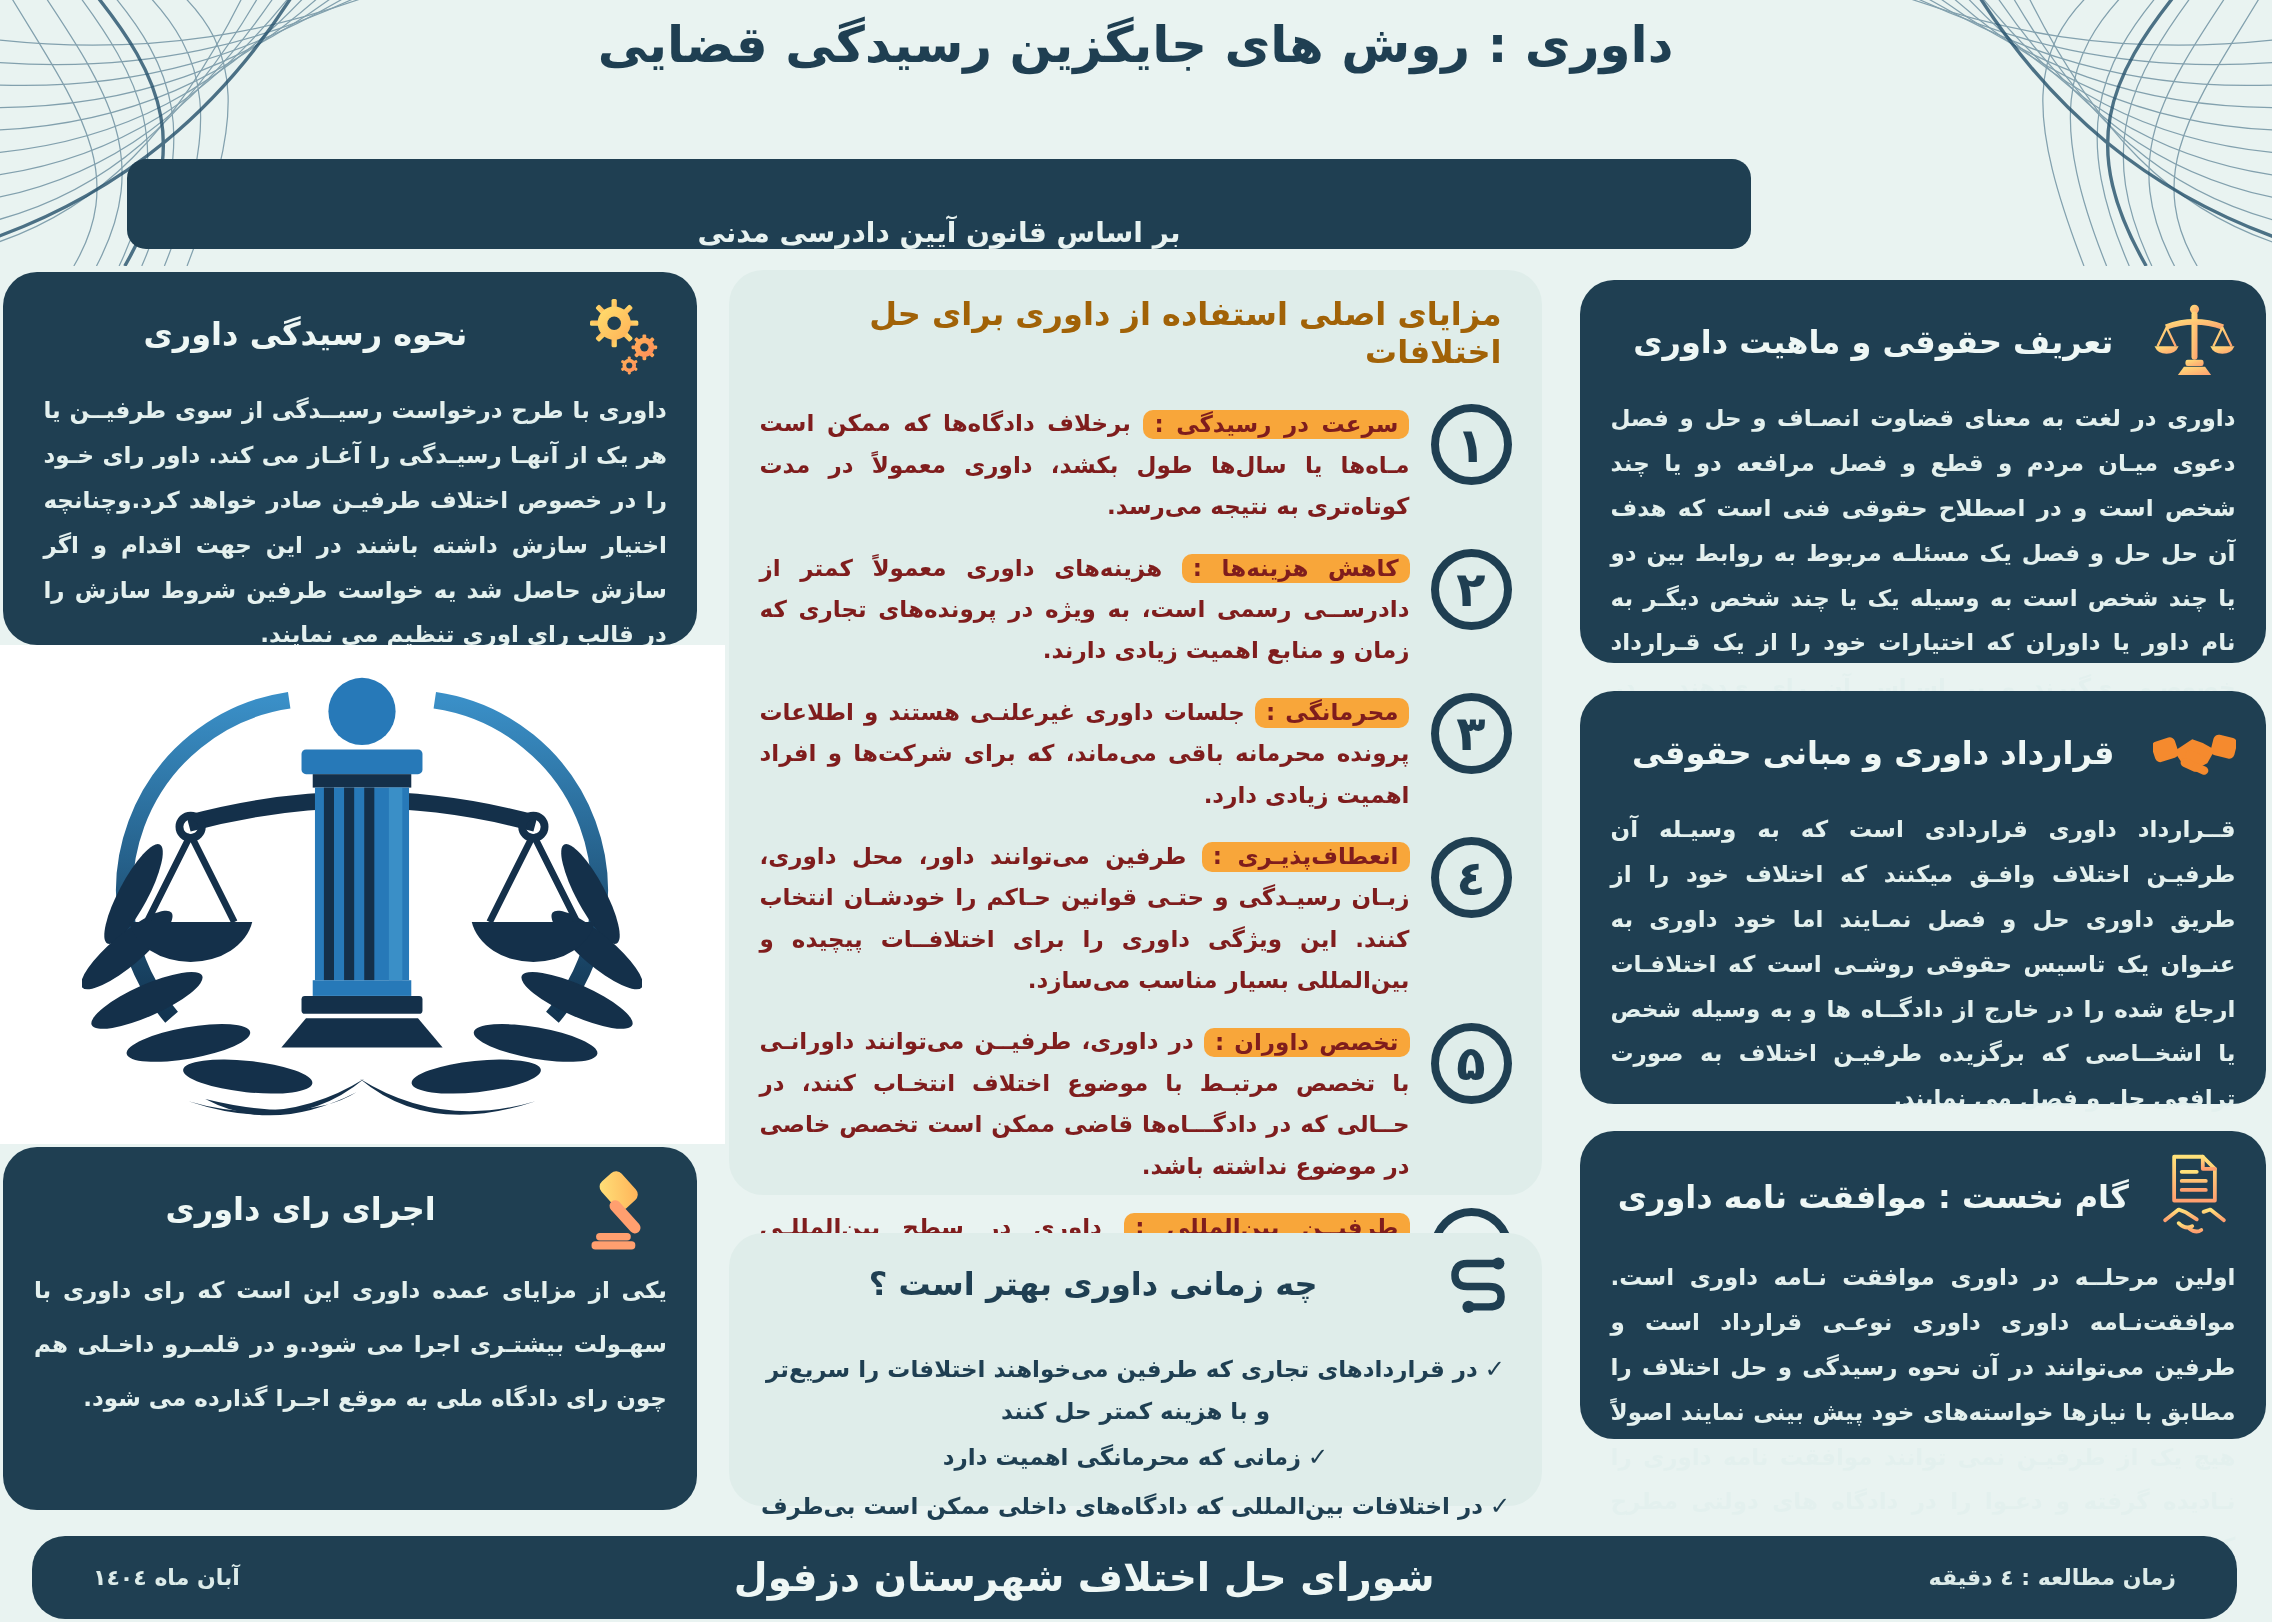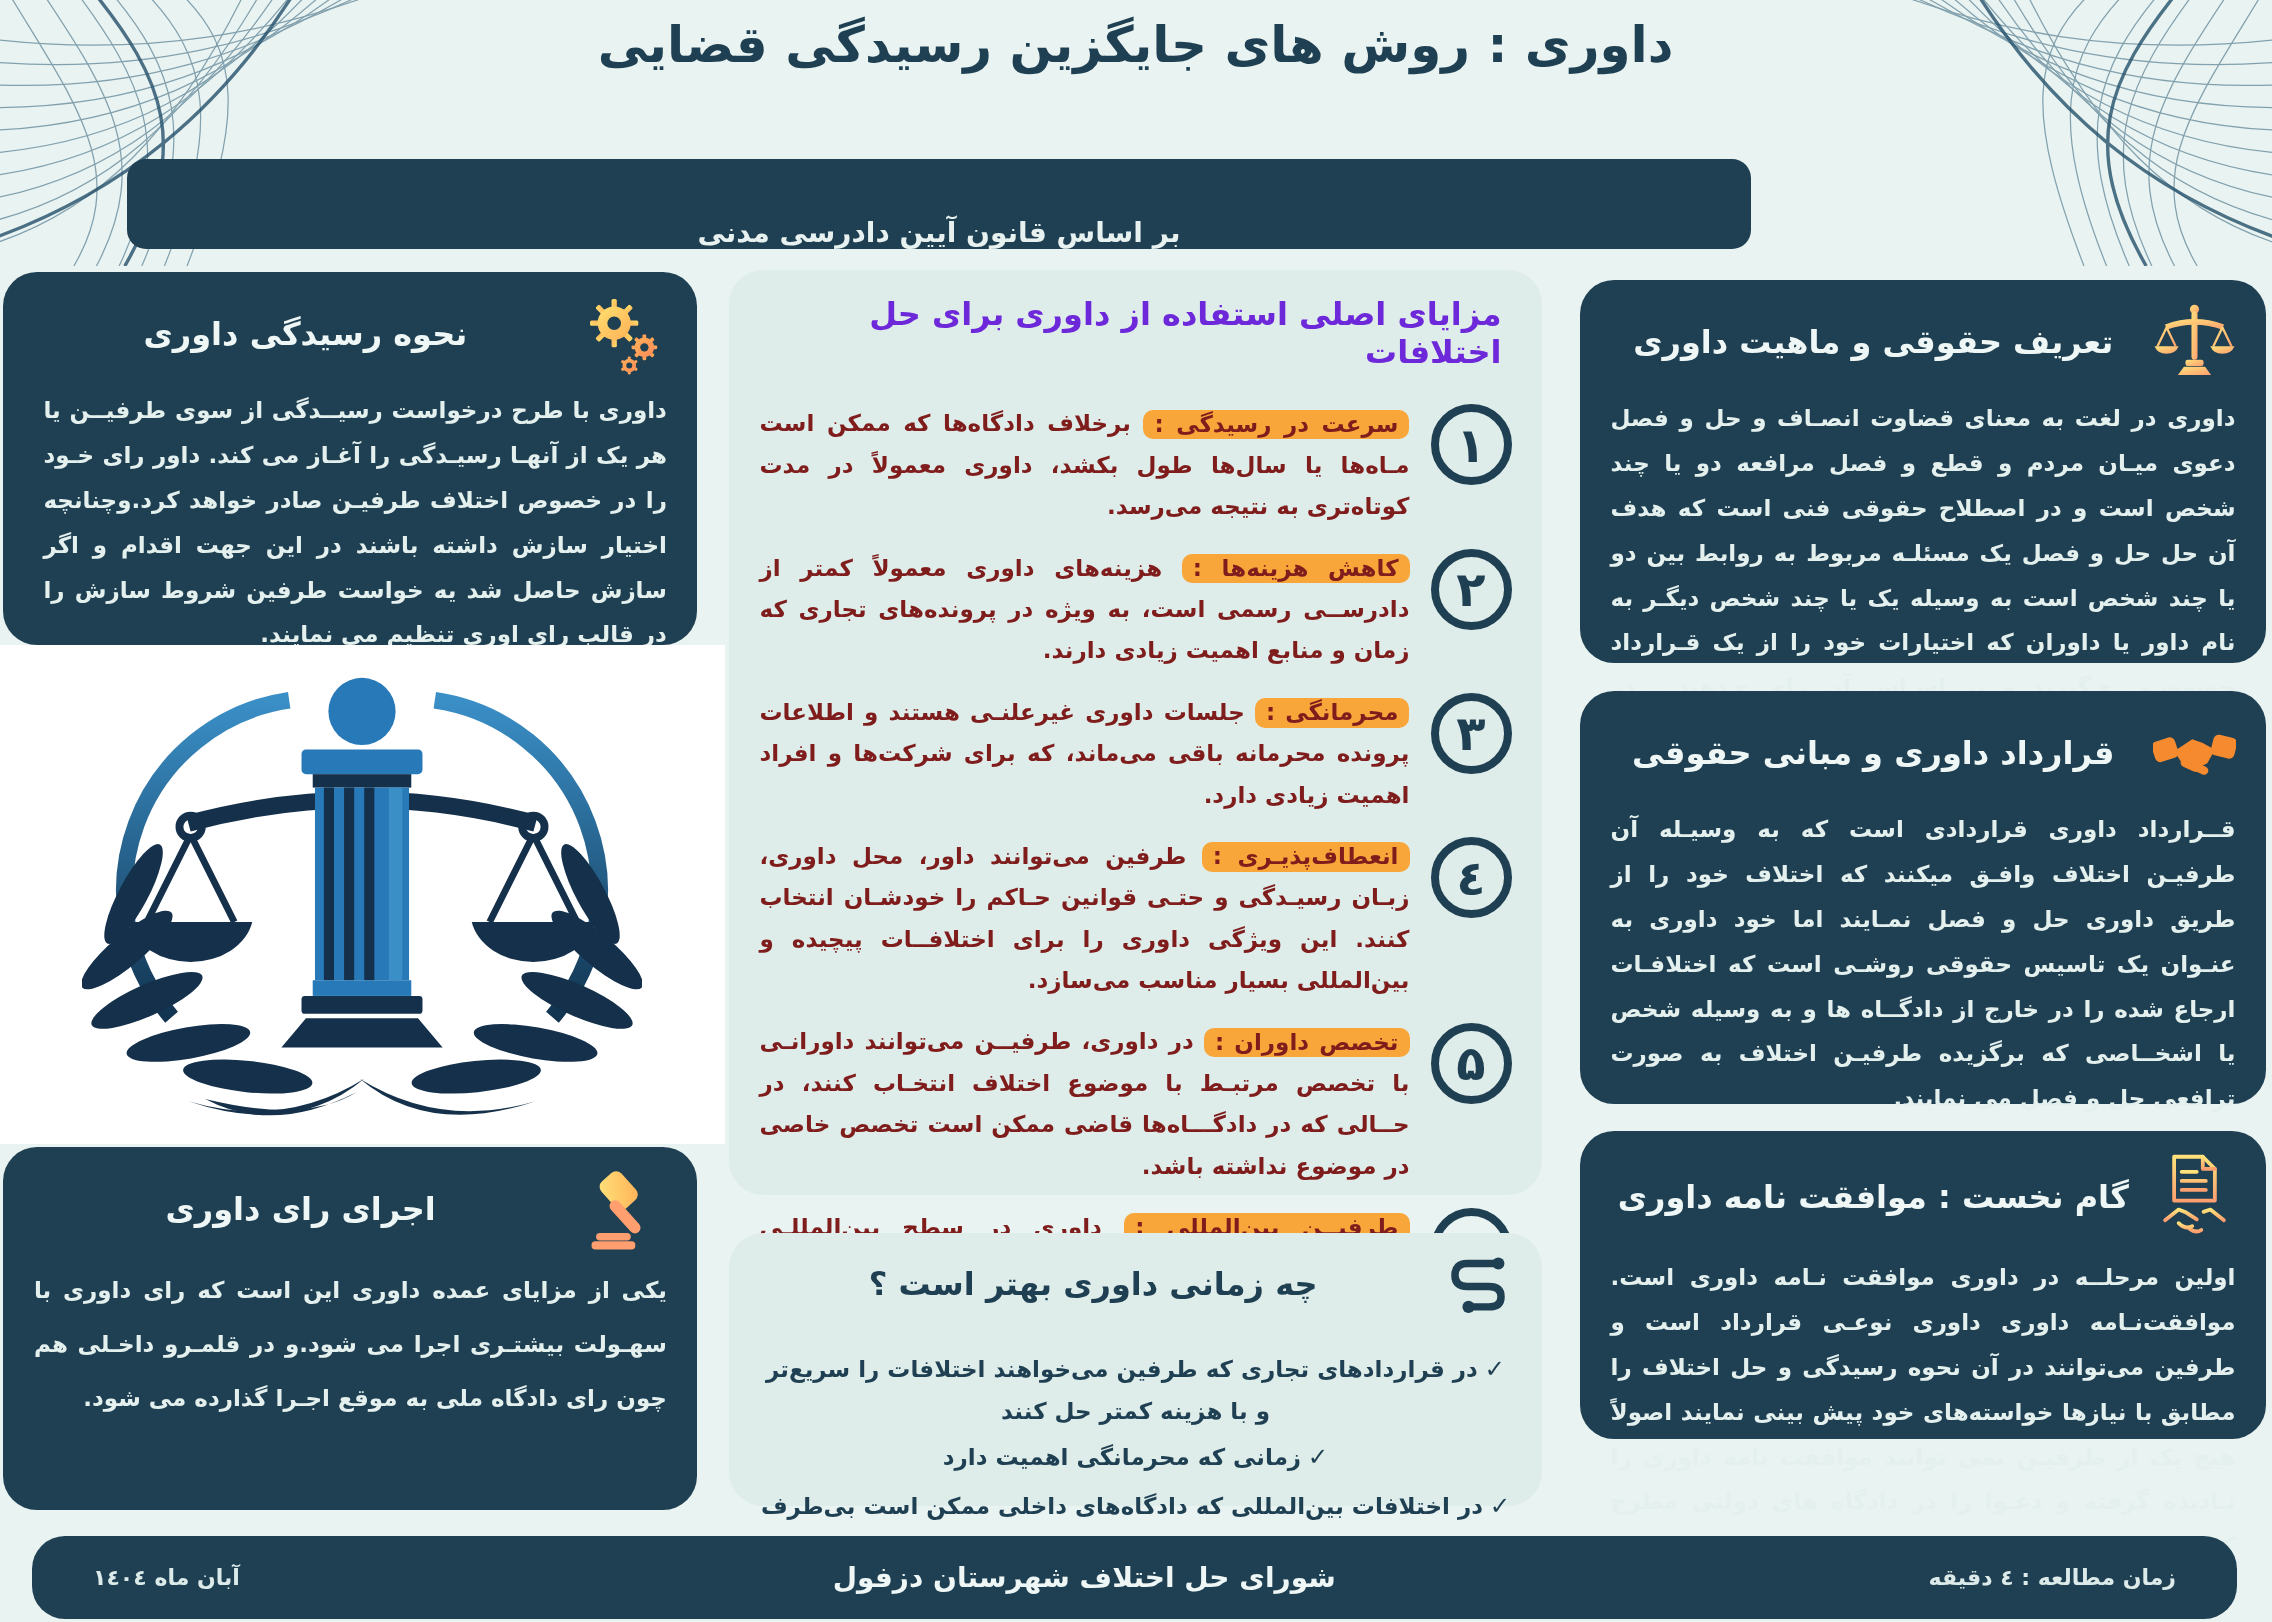--- a/index.html
+++ b/index.html
@@ -23,41 +23,41 @@
   .card.light{background:#dfedea;color:#1f3f52;}
 
   .card-head{display:flex;align-items:center;gap:16.6px;margin-bottom:12.2px;}
   .card-head .icon{flex:0 0 auto;}
   .card-title{flex:1;text-align:center;font-size:32px;font-weight:bold;margin:0;line-height:1.35;}
   .card.dark .card-title{color:#eef7f5;}
   .card-body{margin:0;font-size:23px;font-weight:bold;line-height:1.95;text-align:justify;}
   .card.dark .card-body{color:#e3f0ee;}
 
   
-  .benefits-title{margin:4.4px 10px 32px 0;font-size:32px;font-weight:bold;color:#6d28d9;text-align:right;}
+  .benefits-title{margin:4.4px 10px 32px 0;font-size:32px;font-weight:bold;color:#a16207;text-align:right;}
   .benefit-item{display:flex;align-items:flex-start;gap:21px;margin-bottom:20px;}
   .num-circle{width:81px;height:81px;box-sizing:border-box;border:8.3px solid #1f3f52;border-radius:50%;
     display:flex;align-items:center;justify-content:center;font-size:48px;font-weight:bold;color:#1f3f52;
     flex:0 0 auto;margin-top:1.1px;background:transparent;}
   .benefit-text{flex:1;font-size:23px;font-weight:bold;color:#7f1d1d;line-height:1.8;text-align:justify;}
   .pill{background:#f8a63a;border-radius:10px;padding:0.6px 11px 2.8px;white-space:nowrap;}
 
   
   .when-list{margin-top:33px;}
   .when-item{font-size:23px;font-weight:bold;color:#1f3f52;text-align:center;line-height:1.75;margin-bottom:5.5px;}
   .check{display:inline-block;margin-left:6.7px;font-size:24.4px;}
 
   .logo-panel{position:absolute;left:0;top:645px;width:726px;height:499px;background:#ffffff;
     display:flex;align-items:center;justify-content:center;}
 
   .footer-bar{position:absolute;left:33px;top:1536px;width:2205px;height:83px;background:#1f3f52;
     border-radius:33px;display:flex;align-items:center;justify-content:space-between;
     box-sizing:border-box;padding:0 61px;}
   .footer-side{color:#dcebe9;font-size:22px;font-weight:bold;}
-  .footer-center{color:#eef7f5;font-size:28px;font-weight:bold;}
+  .footer-center{color:#eef7f5;font-size:39px;font-weight:bold;}
 
   .icon svg{display:block;}
 </style>
 </head>
 <body>
 
 <div id="page">
 
   <div class="corner left">
     <svg viewBox="0 0 760 470" width="444" height="266">

